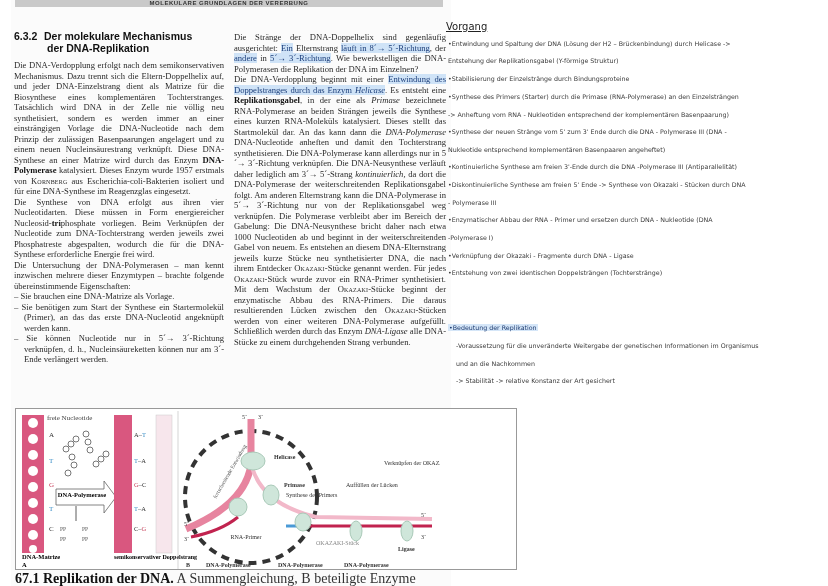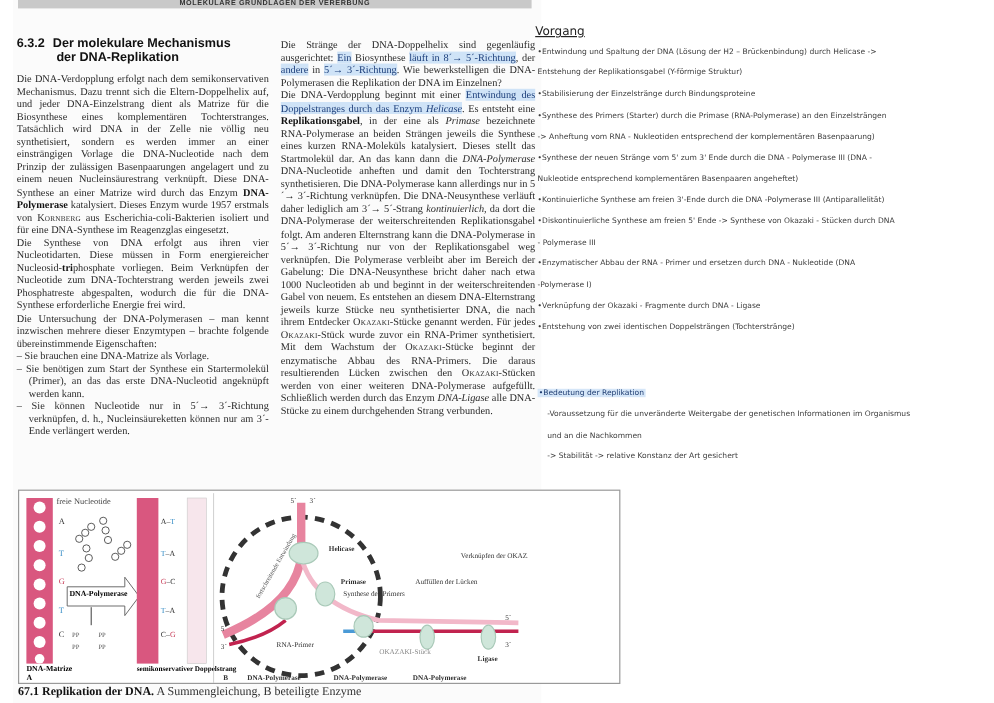--- a/index.html
+++ b/index.html
@@ -13,21 +13,21 @@
   .col1 { left: 3px; top: 60px; width: 210px; }
   .col2 { left: 223px; top: 32px; width: 212px; }
   .col p { margin: 0; }
   .col ul { list-style: none; }
   .col li { padding-left: 10px; text-indent: -10px; }
   .hl { background: #cfe3f7; color: #1c3e7a; }
   b { color: #111; }
   .sc { font-variant: small-caps; letter-spacing: 0.2px; }
 
   .figure { position: absolute; left: 4px; top: 408px; width: 502px; height: 162px; border: 1px solid #999; background: #fff; }
-  .caption { position: absolute; left: 4px; top: 571px; font-size: 10px; color: #333; }
+  .caption { position: absolute; left: 4px; top: 571px; font-size: 14px; color: #333; }
   .caption b { color: #111; }
 
   .notes { position: absolute; left: 446px; top: 0; width: 380px; font-family: "DejaVu Sans", sans-serif; color: #333; }
   .notes .title { position: absolute; left: 0; top: 21px; font-size: 10px; text-decoration: underline; color: #222; }
   .notes .line { position: absolute; left: 2px; font-size: 6.3px; white-space: nowrap; color: #3a3a3a; }
   .notes .hlnote { background: #d5e6f8; color: #1d3b70; padding: 0 1px; }
 </style>
 </head>
 <body>
 
@@ -44,21 +44,21 @@
     <p><span>Die Synthese von DNA erfolgt aus ihren vier Nucleotidarten. Diese müssen in Form energiereicher Nucleosid-</span><b>tri</b><span>phosphate vorliegen. Beim Verknüpfen der Nucleotide zum DNA-Tochterstrang werden jeweils zwei Phosphatreste abgespalten, wodurch die für die DNA-Synthese erforderliche Energie frei wird.</span></p>
     <p>Die Untersuchung der DNA-Polymerasen – man kennt inzwischen mehrere dieser Enzymtypen – brachte folgende übereinstimmende Eigenschaften:</p>
     <ul>
       <li>– Sie brauchen eine DNA-Matrize als Vorlage.</li>
       <li>– Sie benötigen zum Start der Synthese ein Startermolekül (Primer), an das das erste DNA-Nucleotid angeknüpft werden kann.</li>
       <li>– Sie können Nucleotide nur in 5´→ 3´-Richtung verknüpfen, d. h., Nucleinsäureketten können nur am 3´-Ende verlängert werden.</li>
     </ul>
   </div>
 
   <div class="col col2">
-    <p><span>Die Stränge der DNA-Doppelhelix sind gegenläufig ausgerichtet: </span><span class="hl">Ein</span><span> Biosynthese </span><span class="hl">läuft in 8´→ 5´-Richtung</span><span>, der </span><span class="hl">andere</span><span> in </span><span class="hl">5´→ 3´-Richtung</span><span>. Wie bewerkstelligen die DNA-Polymerasen die Replikation der DNA im Einzelnen?</span></p>
+    <p><span>Die Stränge der DNA-Doppelhelix sind gegenläufig ausgerichtet: </span><span class="hl">Ein</span><span> Elternstrang </span><span class="hl">läuft in 8´→ 5´-Richtung</span><span>, der </span><span class="hl">andere</span><span> in </span><span class="hl">5´→ 3´-Richtung</span><span>. Wie bewerkstelligen die DNA-Polymerasen die Replikation der DNA im Einzelnen?</span></p>
     <p><span>Die DNA-Verdopplung beginnt mit einer </span><span class="hl">Entwindung des Doppelstranges durch das Enzym </span><i class="hl">Helicase</i><span>. Es entsteht eine </span><b>Replikationsgabel</b><span>, in der eine als </span><i>Primase</i><span> bezeichnete RNA-Polymerase an beiden Strängen jeweils die Synthese eines kurzen RNA-Moleküls katalysiert. Dieses stellt das Startmolekül dar. An das kann dann die </span><i>DNA-Polymerase</i><span> DNA-Nucleotide anheften und damit den Tochterstrang synthetisieren. Die DNA-Polymerase kann allerdings nur in 5´→ 3´-Richtung verknüpfen. Die DNA-Neusynthese verläuft daher lediglich am 3´→ 5´-Strang </span><i>kontinuierlich,</i><span> da dort die DNA-Polymerase der weiterschreitenden Replikationsgabel folgt. Am anderen Elternstrang kann die DNA-Polymerase in 5´→ 3´-Richtung nur von der Replikationsgabel weg verknüpfen. Die Polymerase verbleibt aber im Bereich der Gabelung: Die DNA-Neusynthese bricht daher nach etwa 1000 Nucleotiden ab und beginnt in der weiterschreitenden Gabel von neuem. Es entstehen an diesem DNA-Elternstrang jeweils kurze Stücke neu synthetisierter DNA, die nach ihrem Entdecker </span><span class="sc">Okazaki</span><span>-Stücke genannt werden. Für jedes </span><span class="sc">Okazaki</span><span>-Stück wurde zuvor ein RNA-Primer synthetisiert. Mit dem Wachstum der </span><span class="sc">Okazaki</span><span>-Stücke beginnt der enzymatische Abbau des RNA-Primers. Die daraus resultierenden Lücken zwischen den </span><span class="sc">Okazaki</span><span>-Stücken werden von einer weiteren DNA-Polymerase aufgefüllt. Schließlich werden durch das Enzym </span><i>DNA-Ligase</i><span> alle DNA-Stücke zu einem durchgehenden Strang verbunden.</span></p>
   </div>
 
   <div class="figure">
     <svg width="424" height="162" viewBox="0 0 424 162" style="display:block">
 
       <rect x="6" y="6" width="22" height="138" fill="#d9577f"></rect>
       <g>
         <circle cx="17" cy="14" r="5" fill="#fff"></circle>
           <circle cx="17" cy="30" r="5" fill="#fff"></circle>

